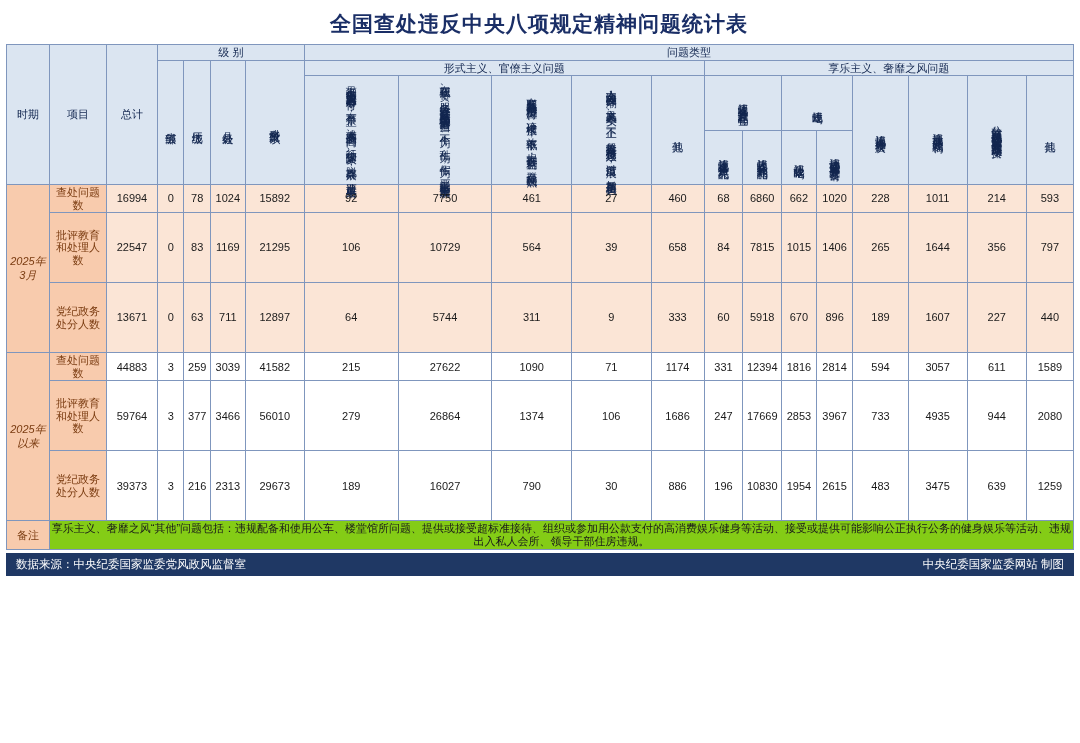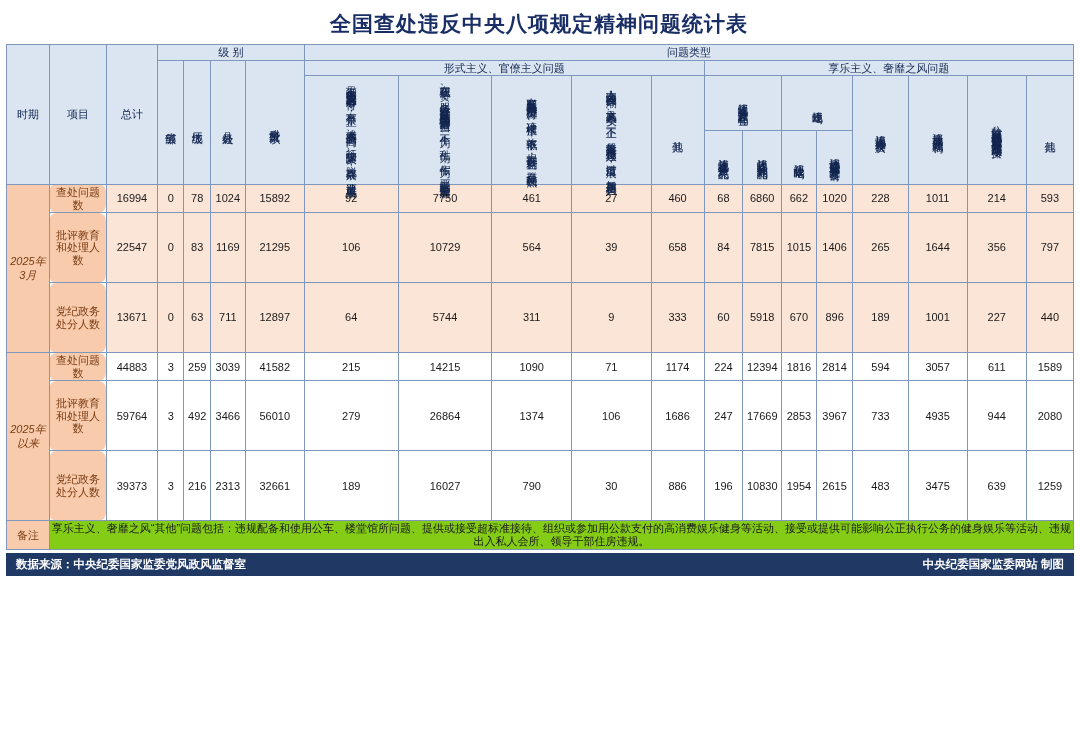--- a/index.html
+++ b/index.html
@@ -46,21 +46,20 @@
     max-height:225px;
     font-size:11px;
   }
   .hdr-vert.short{max-height:120px;}
   .hdr-vert.tiny{max-height:150px;font-size:10.5px;}
   .rowlabel{
     background:#f8cbad;
     font-weight:bold;
     color:#7a3b10;
     font-size:11.5px;
-    border-radius:8px;
   }
   .periodlabel{
     background:#f8cbad;
     font-weight:bold;
     color:#7a3b10;
     font-size:12px;
   }
   .cell-a{background:#fbe5d6;}
   .cell-b{background:#ffffff;}
   .note{
@@ -71,21 +70,21 @@
     padding:5px 8px;
     color:#1a1a1a;
   }
   .note-label{background:#f8cbad;font-weight:bold;color:#7a3b10;}
   .footer{
     margin-top:3px;
     width:1068px;
     background:#1f3864;
     color:#ffffff;
     font-size:11.5px;
-    font-weight:bold;
+    font-weight:normal;
     display:flex;
     justify-content:space-between;
     padding:4px 10px;
     box-sizing:border-box;
     gap:42px;
   }
   .vert-period{
     writing-mode:horizontal-tb;
     line-height:1.25;
     font-style:italic;
@@ -217,53 +216,53 @@
       <td class="cell-a">64</td>
       <td class="cell-a">5744</td>
       <td class="cell-a">311</td>
       <td class="cell-a">9</td>
       <td class="cell-a">333</td>
       <td class="cell-a">60</td>
       <td class="cell-a">5918</td>
       <td class="cell-a">670</td>
       <td class="cell-a">896</td>
       <td class="cell-a">189</td>
-      <td class="cell-a">1001</td>
+      <td class="cell-a">1607</td>
       <td class="cell-a">227</td>
       <td class="cell-a">440</td>
     </tr>
 
     <tr>
       <td class="periodlabel" rowspan="3"><span class="vert-period">2025年以来</span></td>
       <td class="rowlabel">查处问题数</td>
       <td class="cell-b">44883</td>
       <td class="cell-b">3</td>
       <td class="cell-b">259</td>
       <td class="cell-b">3039</td>
       <td class="cell-b">41582</td>
       <td class="cell-b">215</td>
-      <td class="cell-b">14215</td>
+      <td class="cell-b">27622</td>
       <td class="cell-b">1090</td>
       <td class="cell-b">71</td>
       <td class="cell-b">1174</td>
-      <td class="cell-b">224</td>
+      <td class="cell-b">331</td>
       <td class="cell-b">12394</td>
       <td class="cell-b">1816</td>
       <td class="cell-b">2814</td>
       <td class="cell-b">594</td>
       <td class="cell-b">3057</td>
       <td class="cell-b">611</td>
       <td class="cell-b">1589</td>
     </tr>
 
     <tr style="height:70px">
       <td class="rowlabel">批评教育和处理人数</td>
       <td class="cell-b">59764</td>
       <td class="cell-b">3</td>
-      <td class="cell-b">492</td>
+      <td class="cell-b">377</td>
       <td class="cell-b">3466</td>
       <td class="cell-b">56010</td>
       <td class="cell-b">279</td>
       <td class="cell-b">26864</td>
       <td class="cell-b">1374</td>
       <td class="cell-b">106</td>
       <td class="cell-b">1686</td>
       <td class="cell-b">247</td>
       <td class="cell-b">17669</td>
       <td class="cell-b">2853</td>
@@ -273,21 +272,21 @@
       <td class="cell-b">944</td>
       <td class="cell-b">2080</td>
     </tr>
 
     <tr style="height:70px">
       <td class="rowlabel">党纪政务处分人数</td>
       <td class="cell-b">39373</td>
       <td class="cell-b">3</td>
       <td class="cell-b">216</td>
       <td class="cell-b">2313</td>
-      <td class="cell-b">32661</td>
+      <td class="cell-b">29673</td>
       <td class="cell-b">189</td>
       <td class="cell-b">16027</td>
       <td class="cell-b">790</td>
       <td class="cell-b">30</td>
       <td class="cell-b">886</td>
       <td class="cell-b">196</td>
       <td class="cell-b">10830</td>
       <td class="cell-b">1954</td>
       <td class="cell-b">2615</td>
       <td class="cell-b">483</td>

